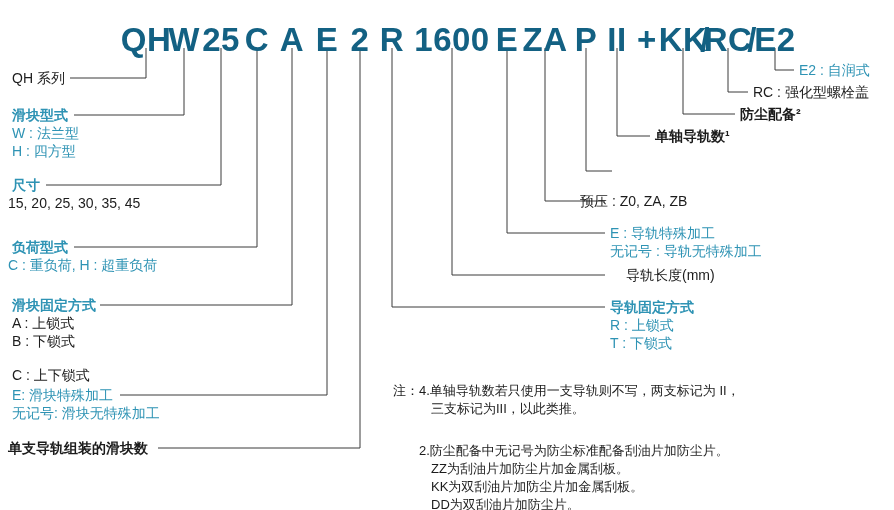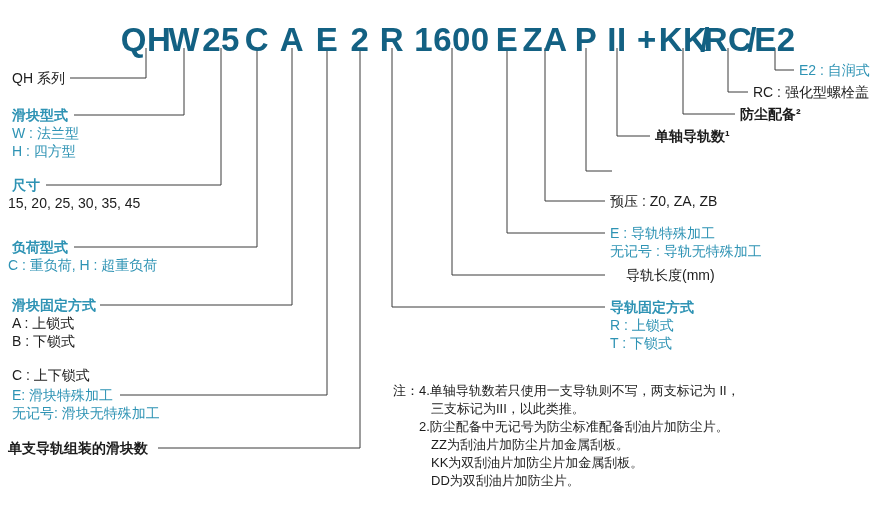--- a/index.html
+++ b/index.html
@@ -50,21 +50,21 @@
   }
   .notes {
     position: absolute;
     left: 393px;
     top: 382px;
     font-size: 13px;
     line-height: 18px;
     color: var(--black);
   }
   .note-line { white-space: nowrap; }
-  .ind-1 { padding-left: 26px; }
+  .ind-1 { padding-left: 26px; margin-top: 24px; }
   .ind-2 { padding-left: 38px; }
 </style>
 </head>
 <body>
 
 <div class="canvas">
 
   <svg class="connector" viewBox="0 0 894 510" xmlns="http://www.w3.org/2000/svg">
 
     <polyline points="146,48 146,78 70,78"></polyline>
@@ -127,21 +127,21 @@
 
   <div class="lbl teal" style="left:12px; top:387px;">E: 滑块特殊加工</div>
   <div class="lbl teal" style="left:12px; top:405px;">无记号: 滑块无特殊加工</div>
 
   <div class="lbl bold" style="left:8px; top:440px;">单支导轨组装的滑块数</div>
 
   <div class="lbl teal" style="left:799px; top:62px;">E2 : 自润式</div>
   <div class="lbl" style="left:753px; top:84px;">RC : 强化型螺栓盖</div>
   <div class="lbl bold" style="left:740px; top:106px;">防尘配备²</div>
   <div class="lbl bold" style="left:655px; top:128px;">单轴导轨数¹</div>
-  <div class="lbl" style="left:610px; top:193px;">预压 : Z0, ZA, ZB</div>
+  <div class="lbl" style="left:580px; top:193px;">预压 : Z0, ZA, ZB</div>
   <div class="lbl teal" style="left:610px; top:225px;">E : 导轨特殊加工</div>
   <div class="lbl teal" style="left:610px; top:243px;">无记号 : 导轨无特殊加工</div>
   <div class="lbl" style="left:610px; top:267px;margin-left:16px;">导轨长度(mm)</div>
   <div class="lbl teal bold" style="left:610px; top:299px;">导轨固定方式</div>
   <div class="lbl teal" style="left:610px; top:317px;">R : 上锁式</div>
   <div class="lbl teal" style="left:610px; top:335px;">T : 下锁式</div>
 
   <div class="notes">
     <div class="note-line">注：4.单轴导轨数若只使用一支导轨则不写，两支标记为 II，</div>
     <div class="note-line ind-2">三支标记为III，以此类推。</div>

